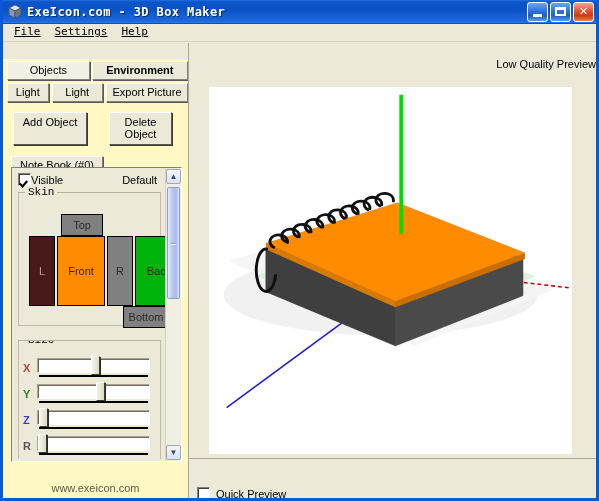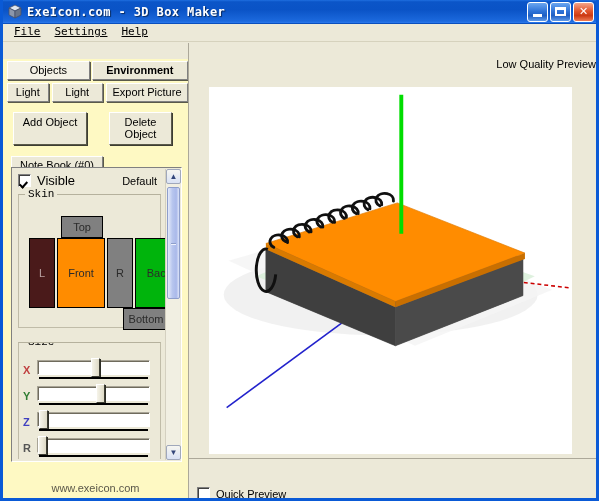--- a/index.html
+++ b/index.html
@@ -142,21 +142,21 @@
     width: 13px; height: 13px; background: #fff;
     border: 1px solid #808080; border-right-color:#fff; border-bottom-color:#fff;
     box-shadow: inset 1px 1px 0 #404040;
     position: relative; flex: 0 0 auto;
   }
   .cb.checked::after {
     content: ""; position: absolute; left: 2px; top: 5px;
     width: 3px; height: 6px; border: solid #000;
     border-width: 0 2px 2px 0; transform: rotate(42deg);
   }
-  .row-visible .lbl { font-size: 13px; margin-left: 6px; }
+  .row-visible .lbl { font-size: 11px; }
   .row-visible .rgt { margin-left: auto; font-size: 11px; padding-right: 6px; }
 
   .group {
     position: relative;
     margin: 6px 4px 0 4px;
     border: 1px solid #c0bca8;
     border-top-color: #b5b19d;
     padding: 10px 4px 6px 4px;
   }
   .group > .legend {

